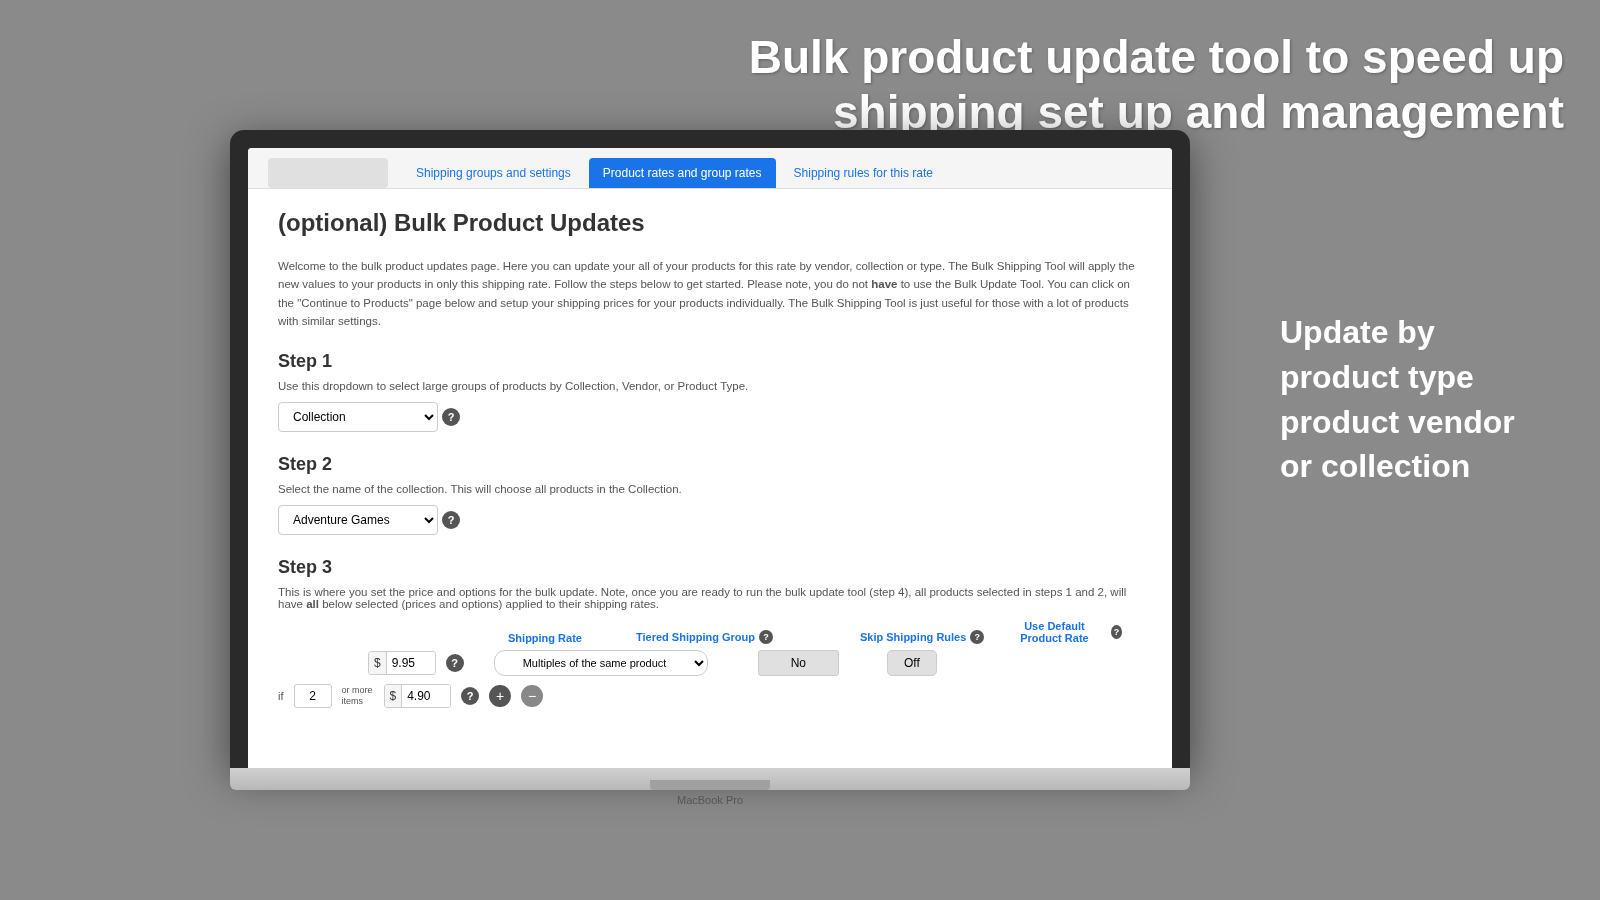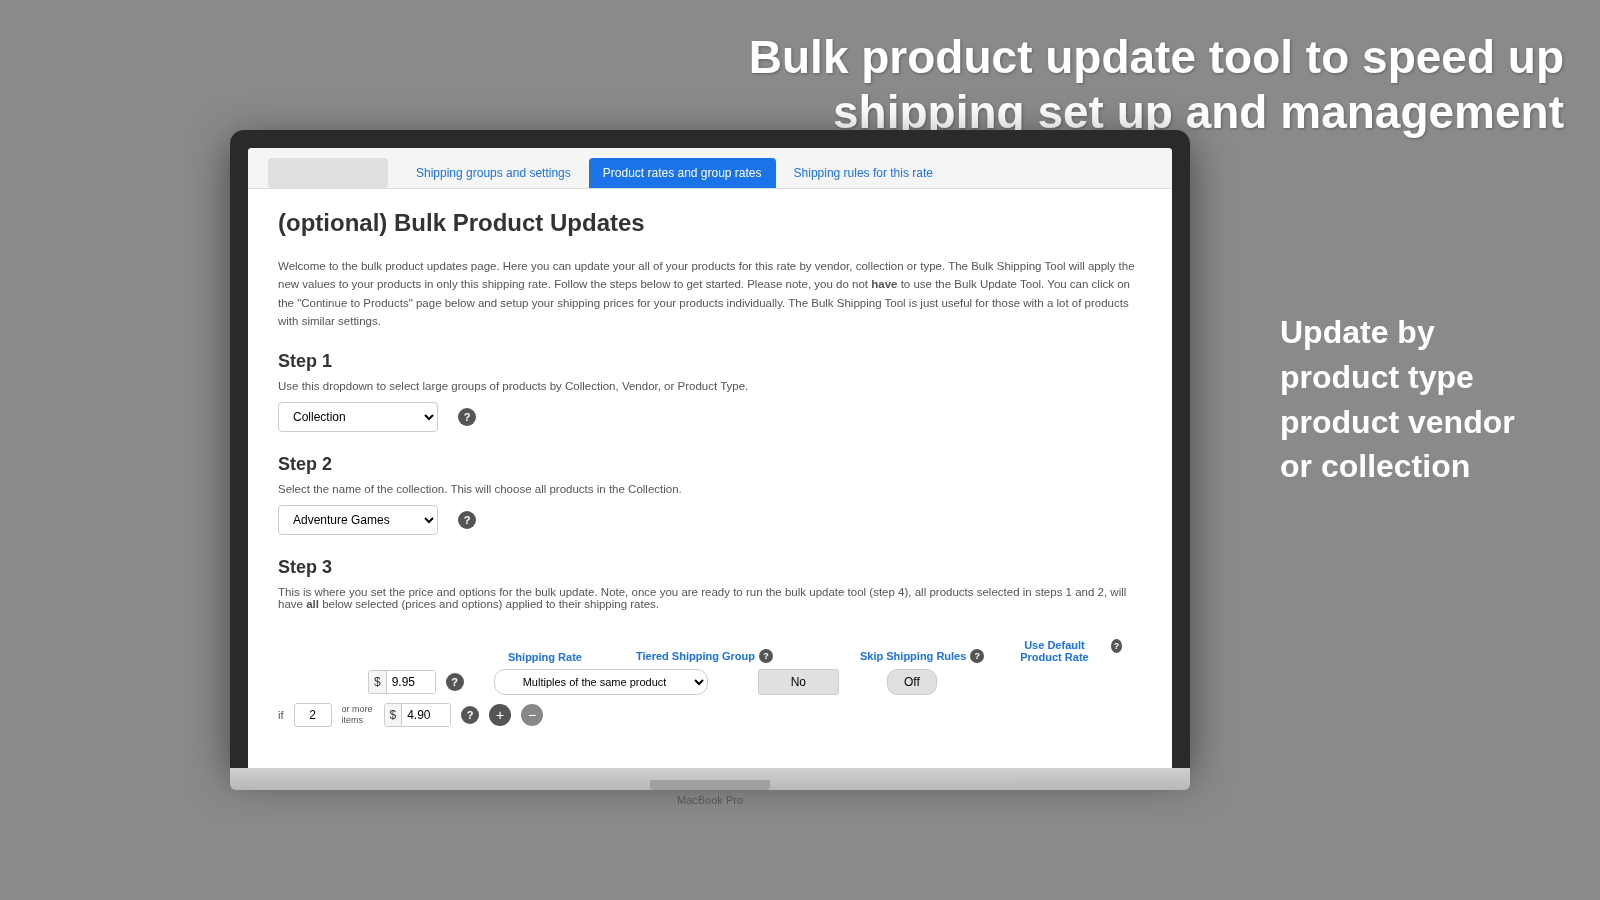--- a/index.html
+++ b/index.html
@@ -142,21 +142,21 @@
 
     .step-desc {
       font-size: 11.5px;
       color: #555;
       margin-bottom: 10px;
     }
 
     .input-row {
       display: flex;
       align-items: center;
-      gap: 20px;
+      gap: 4px;
     }
 
     select.step-select {
       padding: 6px 10px;
       border: 1px solid #ccc;
       border-radius: 4px;
       font-size: 12px;
       min-width: 160px;
       background: white;
       appearance: auto;
@@ -249,21 +249,21 @@
       border: 1px solid #ccc;
       border-radius: 3px;
       font-size: 12px;
       cursor: pointer;
     }
 
     .off-btn {
       padding: 5px 16px;
       background: #e0e0e0;
       border: 1px solid #ccc;
-      border-radius: 10px;
+      border-radius: 5px;
       font-size: 12px;
       cursor: pointer;
     }
 
     .icon-btn {
       width: 22px;
       height: 22px;
       border-radius: 50%;
       display: flex;
       align-items: center;
@@ -357,21 +357,21 @@
             <div style="width:12px;"></div>
             <div class="col-header" style="width:180px; color:#1a73e8; font-size:11px; font-weight:600; display:flex; align-items:center; gap:4px;">
               <span>Tiered Shipping Group</span>
               <div class="help-icon" style="width:14px;height:14px;font-size:9px;">?</div>
             </div>
             <div style="width:20px;"></div>
             <div class="col-header" style="width:130px; color:#1a73e8; font-size:11px; font-weight:600; display:flex; align-items:center; gap:4px;">
               <span>Skip Shipping Rules</span>
               <div class="help-icon" style="width:14px;height:14px;font-size:9px;">?</div>
             </div>
-            <div class="col-header" style="width:120px; color:#1a73e8; font-size:11px; font-weight:600; display:flex; align-items:flex-start; gap:4px;margin-top:19px;">
+            <div class="col-header" style="width:120px; color:#1a73e8; font-size:11px; font-weight:600; display:flex; align-items:center; gap:4px;">
               <span>Use Default Product Rate</span>
               <div class="help-icon" style="width:14px;height:14px;font-size:9px;">?</div>
             </div>
           </div>
 
           <div class="rate-row">
             <div style="width:80px;"></div>
             <div class="dollar-input-group">
               <span class="dollar-sign">$</span>
               <input class="price-input" type="text" value="9.95" style="">

